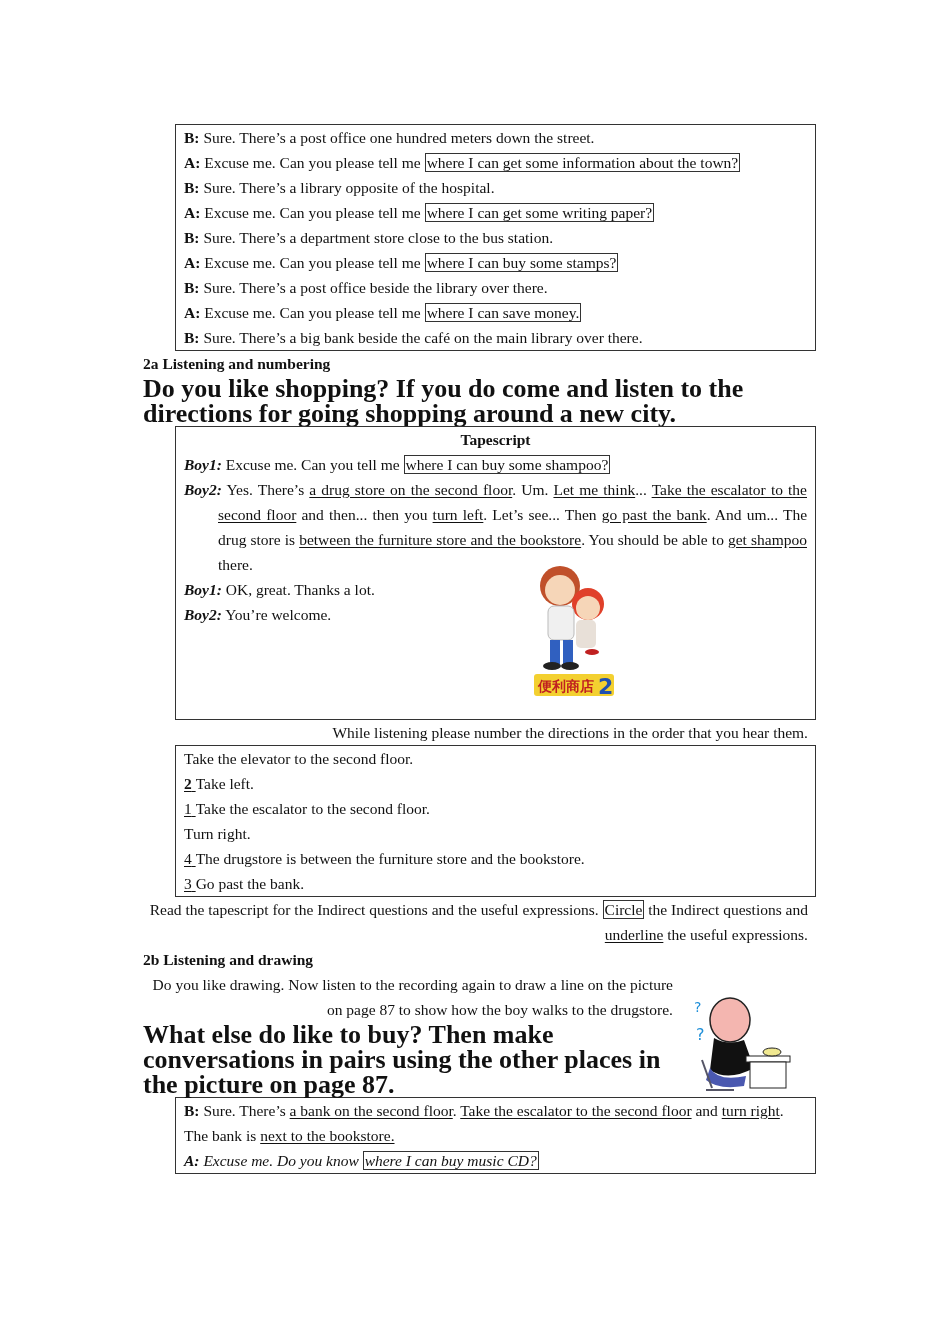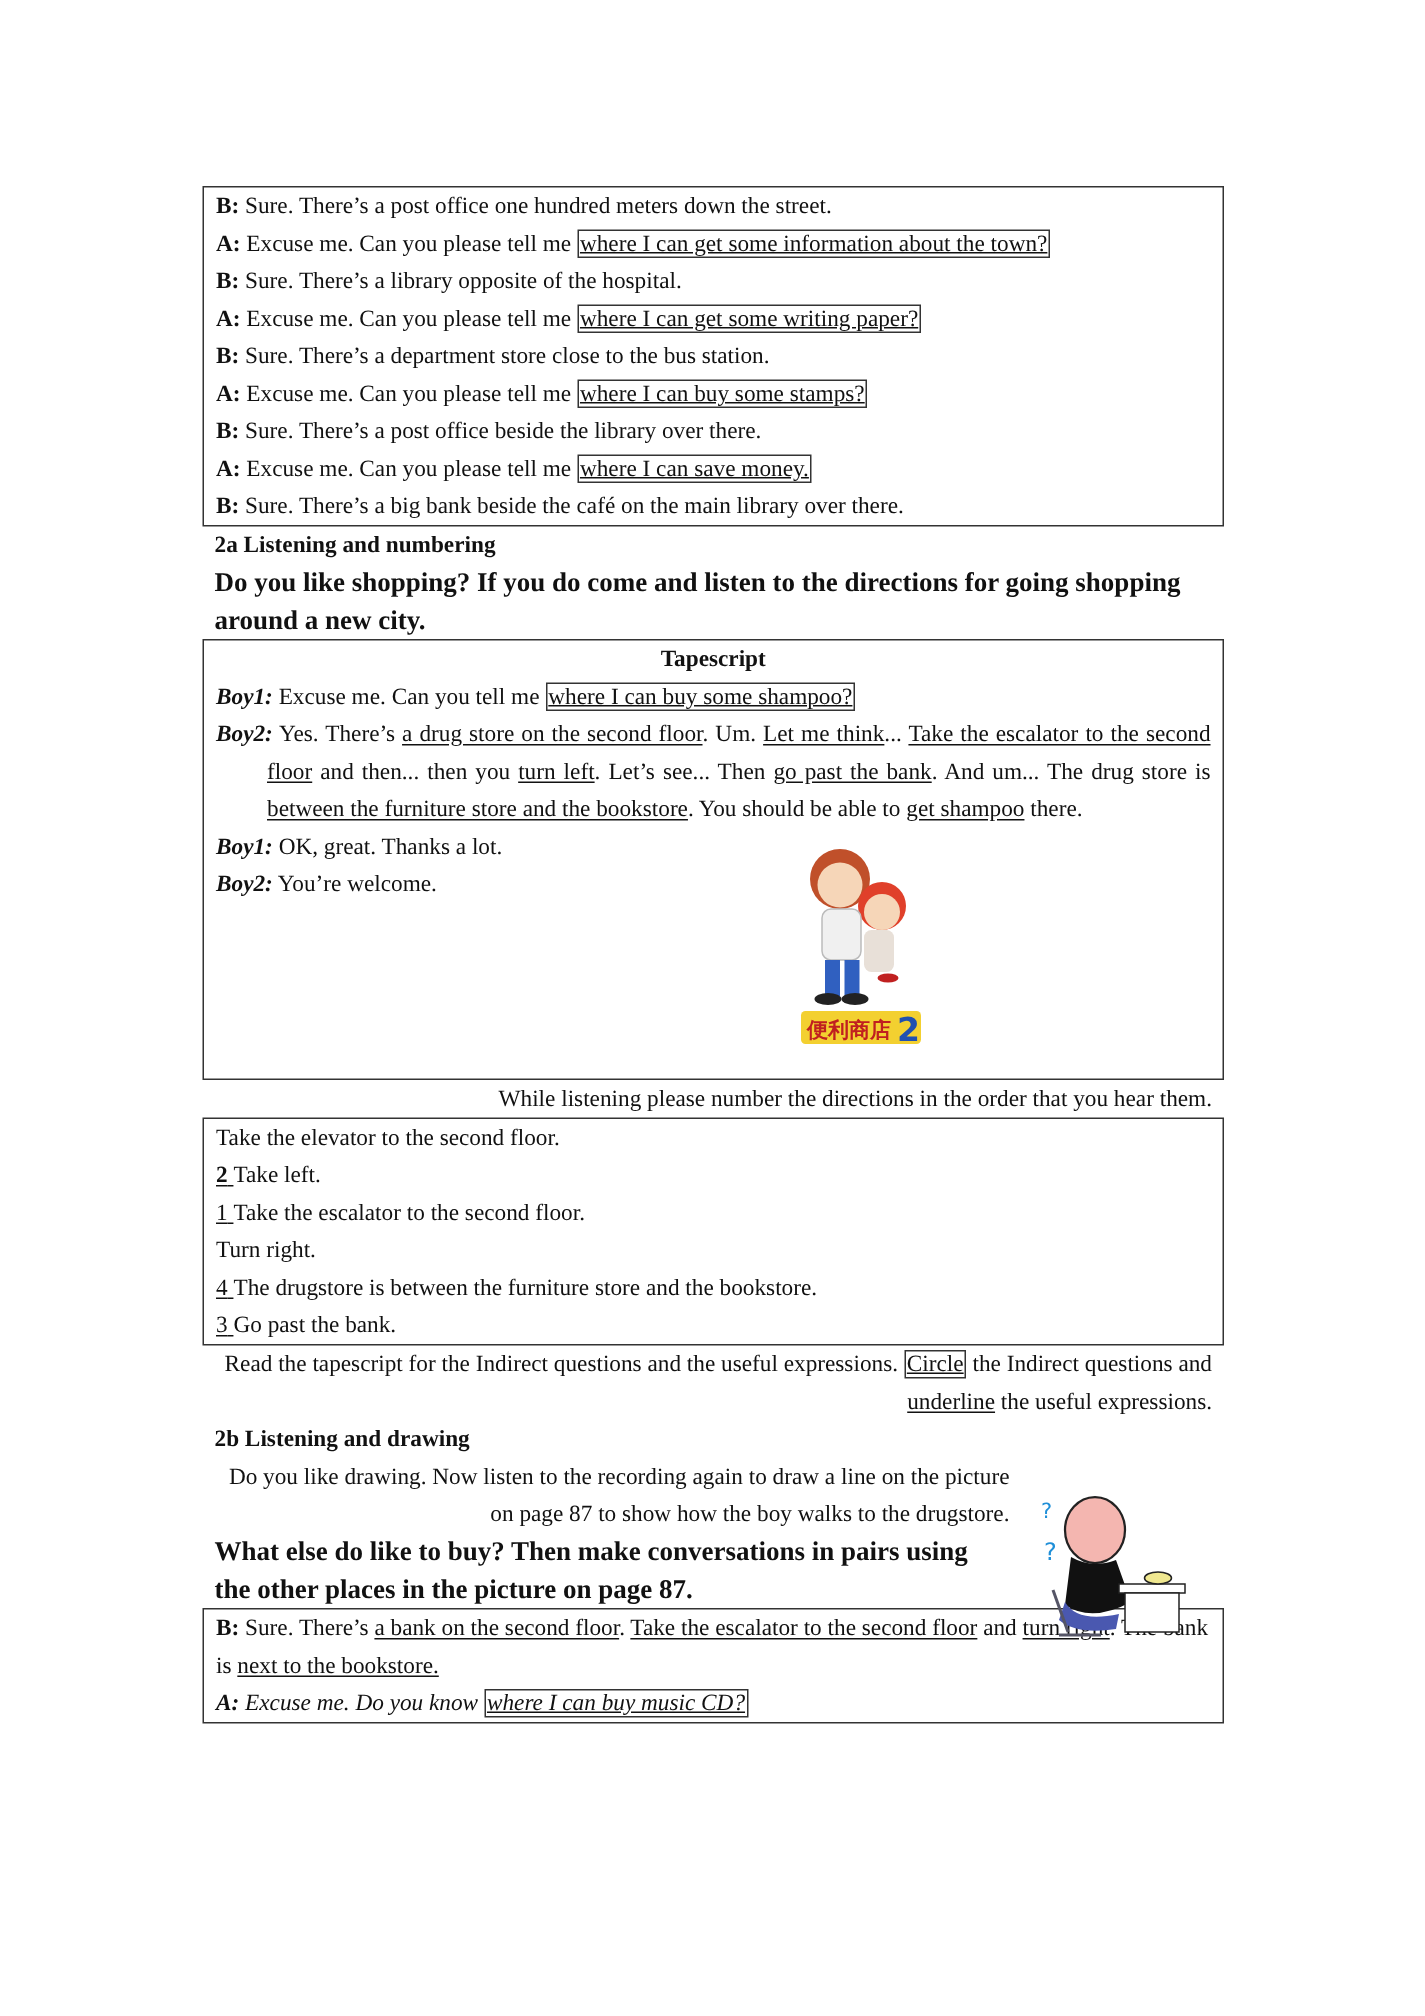--- a/index.html
+++ b/index.html
@@ -1,23 +1,23 @@
 <!DOCTYPE html>
 <html><head>
 <meta charset="utf-8">
 <style>
   html, body { margin:0; padding:0; background:#ffffff; }
   body { width:950px; height:1344px; position:relative; font-family:"Liberation Serif", serif; color:#111; font-size:15.5px; }
   .page { position:absolute; left:135px; top:124px; width:681px; }
-  .box { border:1px solid #333; box-sizing:border-box; padding:0 8px; }
+  .box { border:1px solid #333; box-sizing:border-box; padding:0 8px;margin-left:40px; }
   .line { height:25px; line-height:25px; white-space:nowrap; }
-  .circ { border:1px solid #333; padding:0 1px;text-decoration:underline; }
+  .circ { border:1px solid #333; padding:0 1px; }
   .u { text-decoration:underline; text-underline-offset:2px; }
   .h-small { font-weight:bold; font-size:15.5px; height:25px; line-height:25px; padding:0 8px; }
-  .h-big { font-weight:bold; font-size:18px; line-height:25px; padding:0 8px; }
+  .h-big { font-weight:bold; font-size:26px; line-height:25px; padding:0 8px; }
   .center { text-align:center; }
   .just { text-align:justify; }
   .plain { padding:0 8px;text-align:right; }
   .illus1 { position:absolute; left:530px; top:556px; width:88px; height:145px; }
   .illus2 { position:absolute; left:688px; top:990px; width:106px; height:106px; }
 </style>
 </head>
 <body>
 
 <div class="page">

